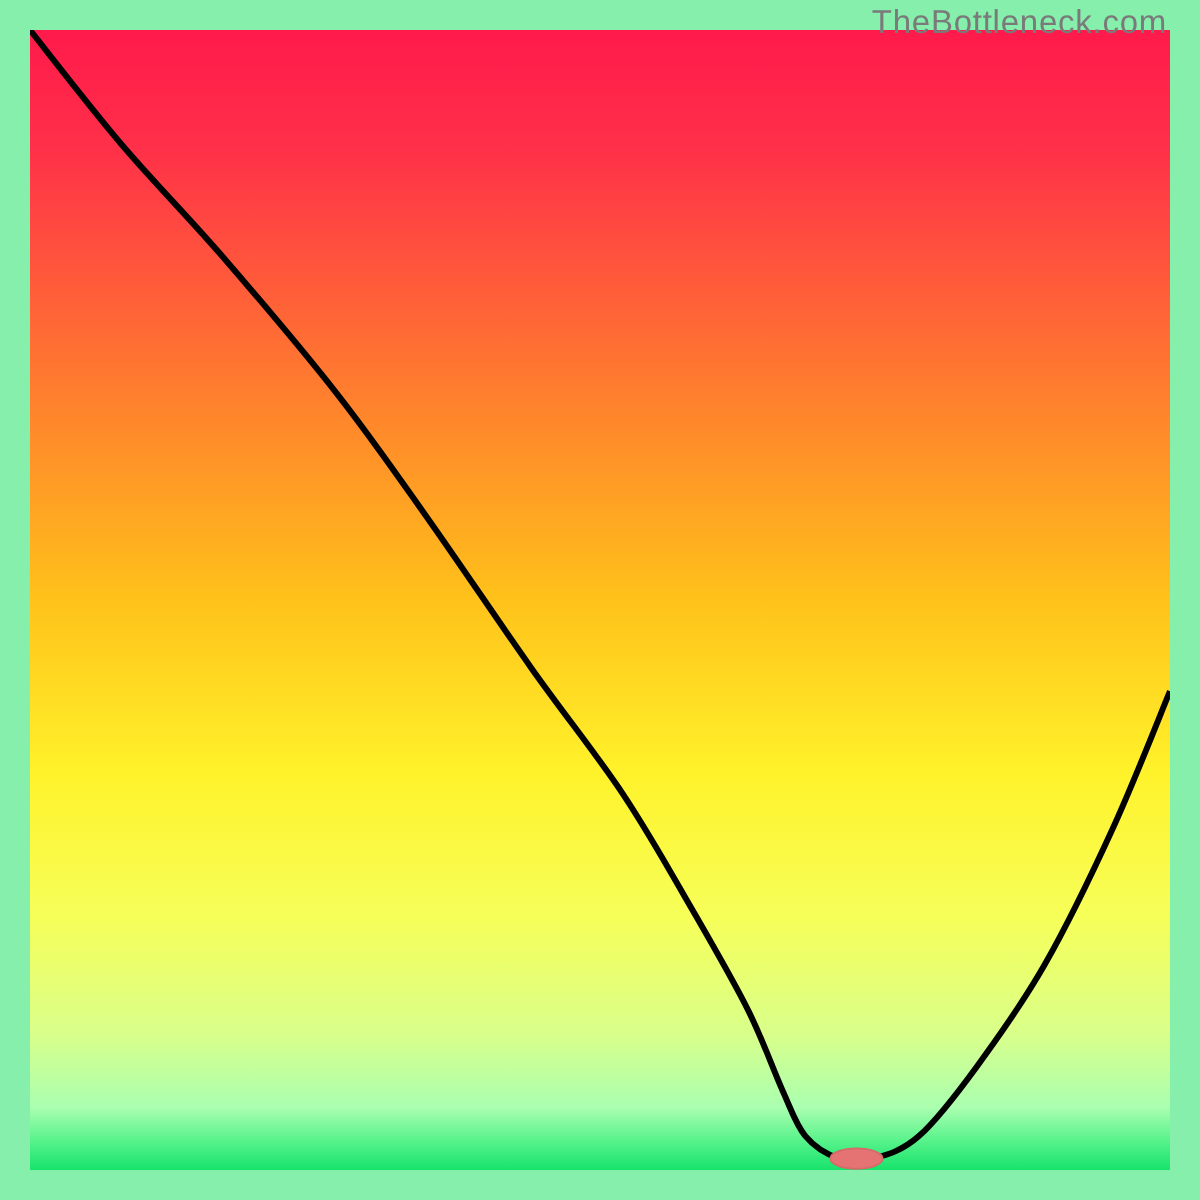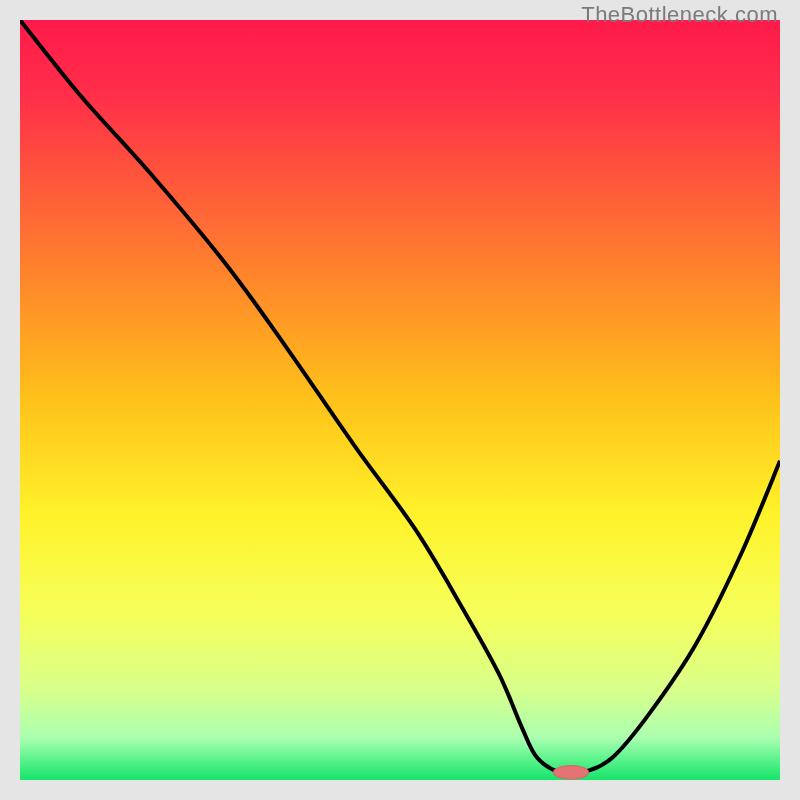--- a/index.html
+++ b/index.html
@@ -9,21 +9,21 @@
     height: 800px;
     background: #000;
     overflow: hidden;
   }
   .frame {
     position: absolute;
     left: 0;
     top: 0;
     width: 800px;
     height: 800px;
-    background: #e5e5e5;
+    background: #86efac;
   }
   .plot {
     position: absolute;
     left: 20px;
     top: 20px;
     width: 760px;
     height: 760px;
     overflow: hidden;
   }
   .watermark {

